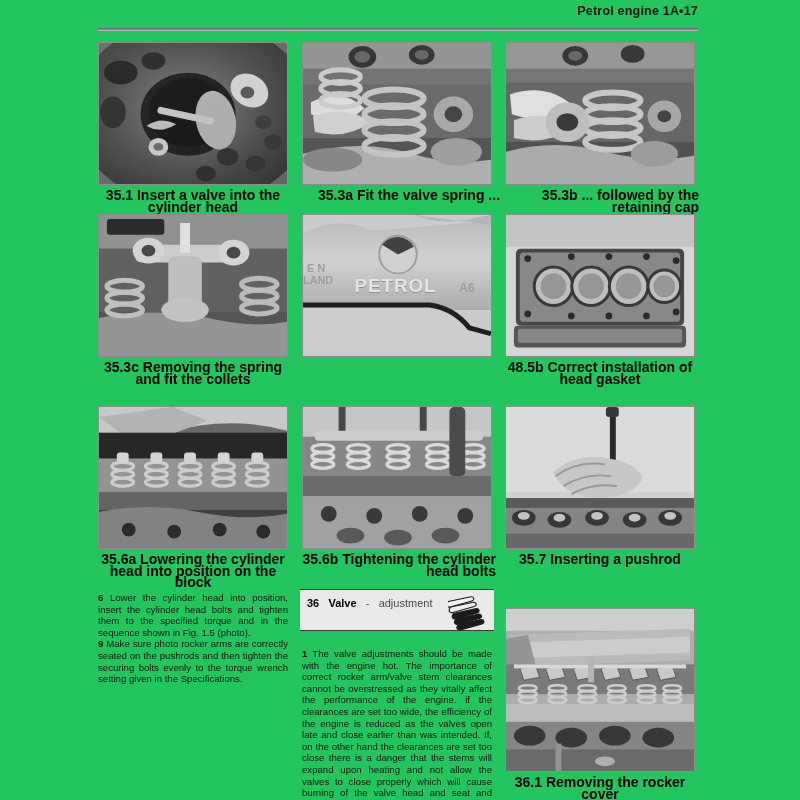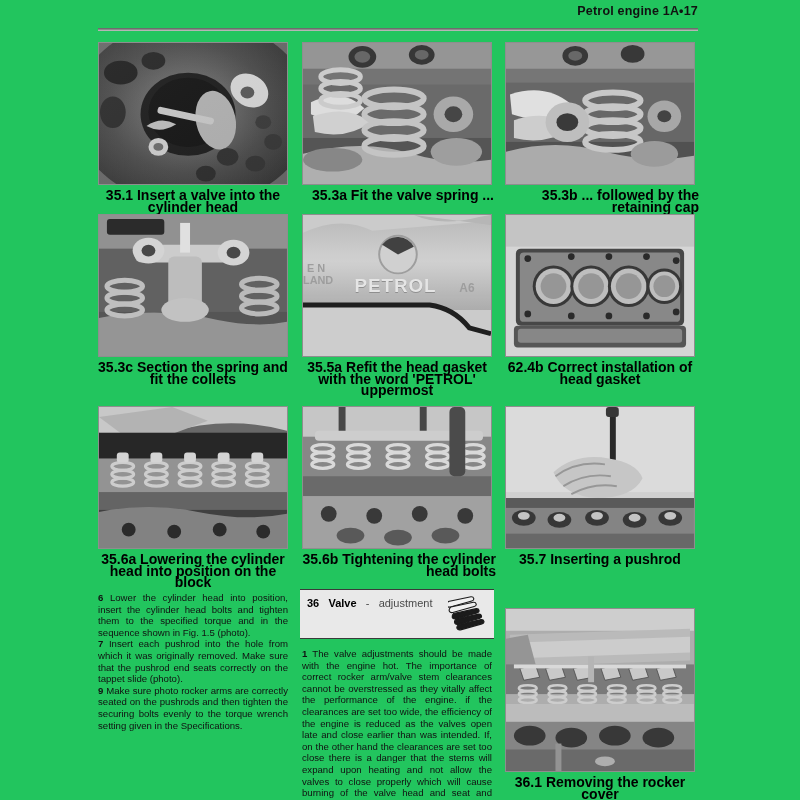--- a/index.html
+++ b/index.html
@@ -93,21 +93,21 @@
   .para-num {
     font-weight: bold;
   }
 
   
   .sec-box {
     position: absolute;
     left: 300px;
     top: 589px;
     width: 194px;
-    height: 50px;
+    height: 42px;
     background: #e9e9e9;
     border-top: 1.6px solid #3a3a3a;
     border-bottom: 1.6px solid #3a3a3a;
     box-sizing: border-box;
   }
   .sec-title {
     position: absolute;
     left: 7px;
     top: 7px;
     font-size: 11px;
@@ -204,21 +204,21 @@
         <ellipse cx="92" cy="88" rx="30" ry="9"></ellipse>
         <ellipse cx="92" cy="104" rx="30" ry="9"></ellipse>
       </g>
       <ellipse cx="152" cy="72" rx="20" ry="18" fill="#b3b3b3"></ellipse>
       <ellipse cx="152" cy="72" rx="9" ry="8" fill="#4a4a4a"></ellipse>
       <ellipse cx="155" cy="110" rx="26" ry="14" fill="#a7a7a7"></ellipse>
       <ellipse cx="30" cy="118" rx="30" ry="12" fill="#8f8f8f"></ellipse>
       <rect width="190" height="143" fill="#000" opacity="0.05"></rect>
     </svg>
   </div>
-  <div class="caption" style="left:296px; top:190px; width:198px;text-align:right;">35.3a Fit the valve spring ...</div>
+  <div class="caption" style="left:310px; top:190px; width:198px;">35.3a Fit the valve spring ...</div>
 
   <div class="photo" style="left:505px; top:42px; width:190px; height:143px;">
     <svg class="ph-canvas" viewBox="0 0 190 143" preserveAspectRatio="none">
       <rect width="190" height="143" fill="#6d6d6d"></rect>
       <rect x="0" y="0" width="190" height="38" fill="#a0a0a0"></rect>
       <rect x="0" y="26" width="190" height="14" fill="#7d7d7d"></rect>
       <ellipse cx="70" cy="13" rx="13" ry="10" fill="#3b3b3b"></ellipse>
       <ellipse cx="70" cy="13" rx="7" ry="5" fill="#6e6e6e"></ellipse>
       <ellipse cx="128" cy="11" rx="12" ry="9" fill="#3b3b3b"></ellipse>
       <rect x="0" y="100" width="190" height="43" fill="#565656"></rect>
@@ -262,21 +262,21 @@
       </g>
       <g stroke="#c6c6c6" stroke-width="5" fill="none">
         <ellipse cx="162" cy="70" rx="18" ry="6"></ellipse>
         <ellipse cx="162" cy="82" rx="18" ry="6"></ellipse>
         <ellipse cx="162" cy="94" rx="18" ry="6"></ellipse>
       </g>
       <rect x="82" y="8" width="10" height="30" fill="#efefef"></rect>
       <rect width="190" height="143" fill="#000" opacity="0.06"></rect>
     </svg>
   </div>
-  <div class="caption" style="left:94px; top:362px; width:198px;">35.3c Section the spring and fit the collets</div>
+  <div class="caption" style="left:94px; top:362px; width:198px;">35.3c Removing the spring and fit the collets</div>
 
   <div class="photo" style="left:302px; top:214px; width:190px; height:143px;">
     <svg class="ph-canvas" viewBox="0 0 190 143" preserveAspectRatio="none">
       <defs>
         <linearGradient id="gk" x1="0" y1="0" x2="0" y2="1">
           <stop offset="0%" stop-color="#b9b9b9"></stop>
           <stop offset="45%" stop-color="#cfcfcf"></stop>
           <stop offset="100%" stop-color="#a9a9a9"></stop>
         </linearGradient>
       </defs>
@@ -288,21 +288,20 @@
       <path d="M0 92 L128 92 Q150 96 166 116 L190 122 L190 143 L0 143Z" fill="#cbcbcb"></path>
       <path d="M0 91 L128 91 Q152 94 168 114 L190 120" stroke="#161616" stroke-width="5" fill="none"></path>
       <text x="52" y="79" font-family="Liberation Sans, sans-serif" font-size="19" font-weight="bold" fill="#8a8a8a" letter-spacing="1">PETROL</text>
       <text x="52" y="78" font-family="Liberation Sans, sans-serif" font-size="19" font-weight="bold" fill="#e4e4e4" letter-spacing="1">PETROL</text>
       <text x="4" y="58" font-family="Liberation Sans, sans-serif" font-size="11" font-weight="bold" fill="#9a9a9a">E N</text>
       <text x="0" y="70" font-family="Liberation Sans, sans-serif" font-size="11" font-weight="bold" fill="#9a9a9a">LAND</text>
       <text x="158" y="78" font-family="Liberation Sans, sans-serif" font-size="12" font-weight="bold" fill="#9a9a9a">A6</text>
       <rect width="190" height="143" fill="#fff" opacity="0.04"></rect>
     </svg>
   </div>
-  <div class="caption" style="left:298px; top:362px; width:198px;">35.5a Refit the head gasket with the word 'PETROL' uppermost</div>
 
   <div class="photo" style="left:505px; top:214px; width:190px; height:143px;">
     <svg class="ph-canvas" viewBox="0 0 190 143" preserveAspectRatio="none">
       <rect width="190" height="143" fill="#dedede"></rect>
       <rect x="0" y="0" width="190" height="32" fill="#cdcdcd"></rect>
       <rect x="10" y="34" width="170" height="78" rx="5" fill="#4a4a4a"></rect>
       <rect x="14" y="38" width="162" height="70" rx="4" fill="#8e8e8e"></rect>
       <g>
         <circle cx="48" cy="72" r="21" fill="#3b3b3b"></circle>
         <circle cx="48" cy="72" r="18" fill="#c6c6c6"></circle>
@@ -327,21 +326,21 @@
           <circle cx="66" cy="102" r="3.4"></circle>
         <circle cx="104" cy="102" r="3.4"></circle>
           <circle cx="142" cy="102" r="3.4"></circle>
         <circle cx="172" cy="98" r="3.4"></circle>
       </g>
       <rect x="8" y="112" width="174" height="22" rx="4" fill="#5a5a5a"></rect>
       <rect x="12" y="115" width="166" height="14" rx="3" fill="#8d8d8d"></rect>
       <rect width="190" height="143" fill="#000" opacity="0.04"></rect>
     </svg>
   </div>
-  <div class="caption" style="left:501px; top:362px; width:198px;">62.4b Correct installation of head gasket</div>
+  <div class="caption" style="left:501px; top:362px; width:198px;">48.5b Correct installation of head gasket</div>
 
   <div class="photo" style="left:98px; top:406px; width:190px; height:143px;">
     <svg class="ph-canvas" viewBox="0 0 190 143" preserveAspectRatio="none">
       <rect width="190" height="143" fill="#6e6e6e"></rect>
       <path d="M0 0 L190 0 L190 24 Q130 8 70 26 Q30 36 0 26Z" fill="#d3d3d3"></path>
       <path d="M0 10 L74 0 L110 14 L40 40Z" fill="#bdbdbd"></path>
       <rect x="0" y="26" width="190" height="30" fill="#2a2a2a"></rect>
       <rect x="0" y="52" width="190" height="52" fill="#9b9b9b"></rect>
       <g stroke="#d9d9d9" stroke-width="3.2" fill="none">
         <ellipse cx="24" cy="60" rx="11" ry="4"></ellipse>
@@ -452,21 +451,20 @@
         <ellipse cx="166" cy="110" rx="6" ry="4"></ellipse>
       </g>
       <rect x="0" y="128" width="190" height="15" fill="#6d6d6d"></rect>
       <rect width="190" height="143" fill="#000" opacity="0.04"></rect>
     </svg>
   </div>
   <div class="caption" style="left:501px; top:554px; width:198px;">35.7 Inserting a pushrod</div>
 
   <div class="bodycol" id="left-col" style="left:98px; top:592px; width:190px;">
       <p><span class="para-num">6</span><span> Lower the cylinder head into position, insert the cylinder head bolts and tighten them to the specified torque and in the sequence shown in Fig. 1.5 (photo).</span></p>
-      <p><span class="para-num">7</span><span> Insert each pushrod into the hole from which it was originally removed. Make sure that the pushrod end seats correctly on the tappet slide (photo).</span></p>
       <p><span class="para-num">9</span><span> Make sure photo rocker arms are correctly seated on the pushrods and then tighten the securing bolts evenly to the torque wrench setting given in the Specifications.</span></p>
     </div>
 
   <div class="sec-box">
     <div class="sec-title">
       <span class="sec-num">36</span>
       <span>&nbsp;</span>
       <span class="sec-name">Valve</span>
       <span>&nbsp;</span>
       <span class="sec-dash">-</span>

